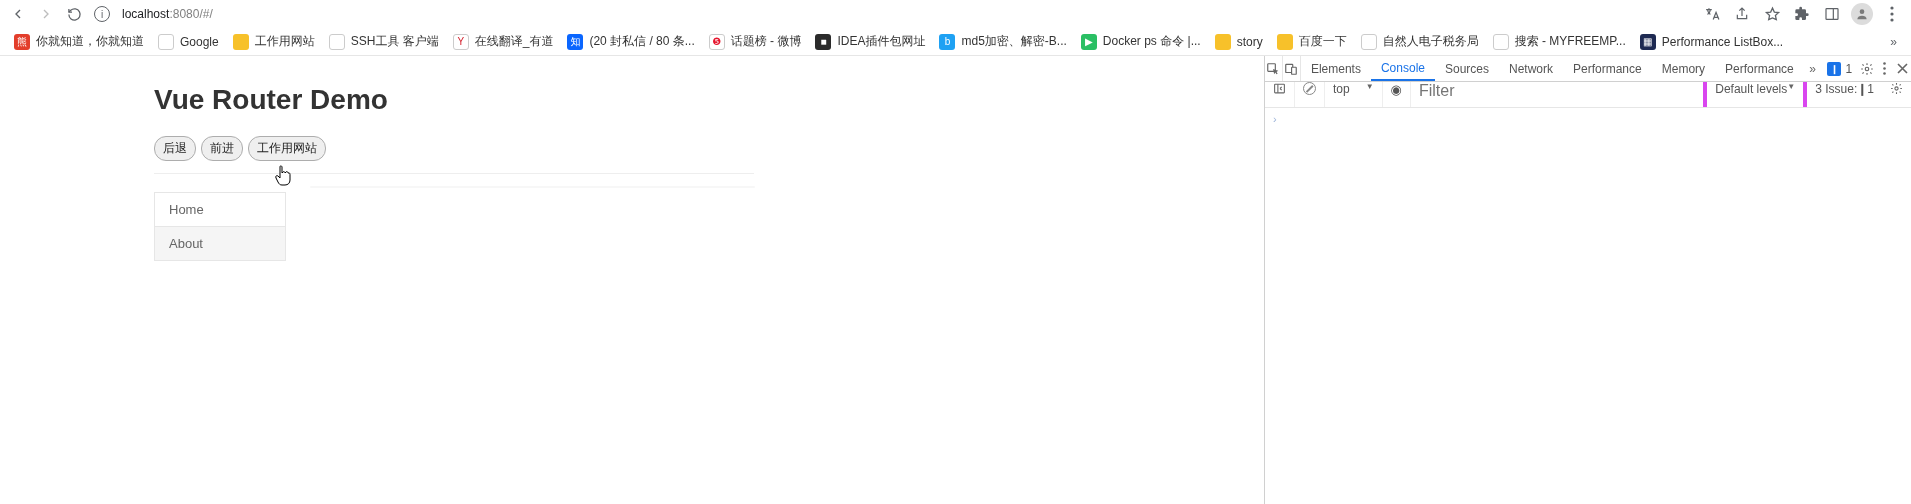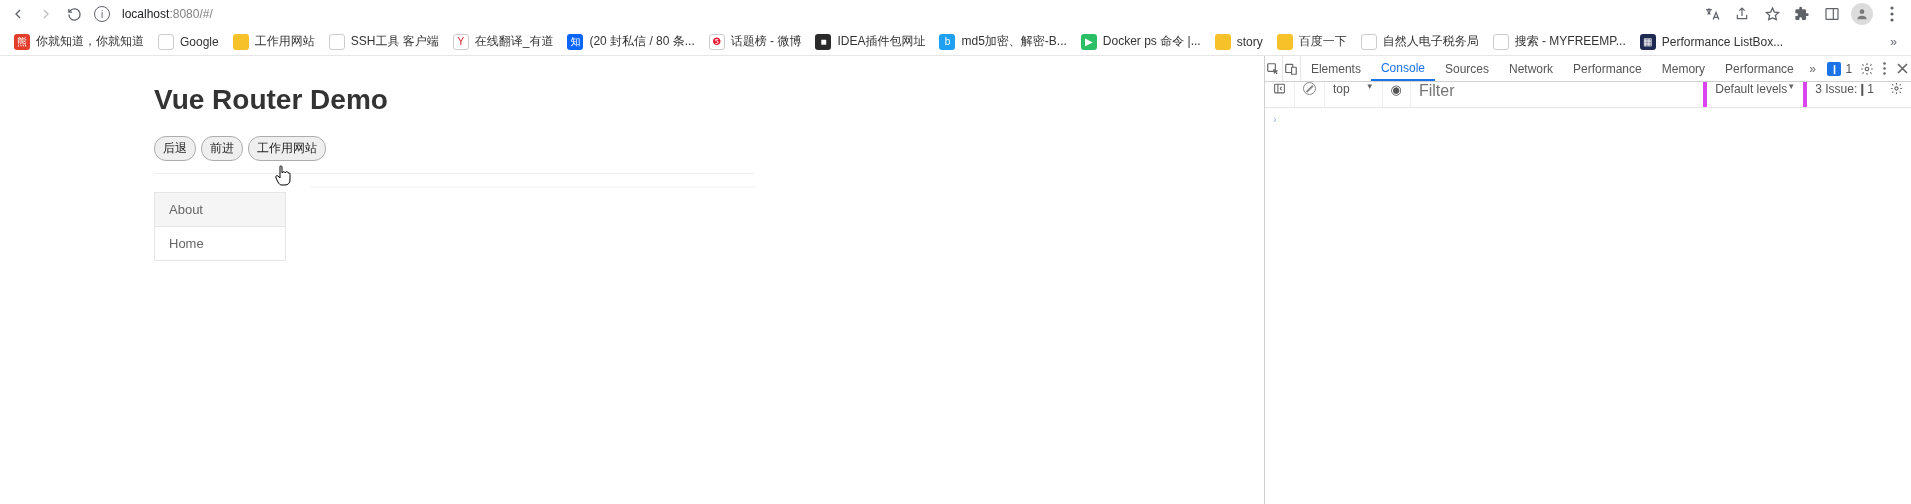--- a/index.html
+++ b/index.html
@@ -226,25 +226,25 @@
 
   <div class="content">
     <h1 class="page-title">Vue Router Demo</h1>
     <div class="btn-row">
       <button>后退</button>
       <button>前进</button>
       <button>工作用网站</button>
     </div>
     <div class="rule"></div>
     <div class="card-list">
+      <div class="card-item">
+        <span>Home</span>
+      </div>
       <div class="card-item hover">
         <span>About</span>
-      </div>
-      <div class="card-item">
-        <span>Home</span>
       </div>
     </div>
     <div class="faint-line"></div>
     <div class="cursor-hand">
       <svg width="18" height="22" viewBox="0 0 18 22">
           <path d="M7 2c1 0 1 1 1 1v6l1-1c1-1 2 0 2 1l1-1c1-1 2 0 2 1l1 0c1 0 1 1 1 2v5c0 3-2 5-5 5H8c-2 0-3-1-4-3l-2-4c-1-2 1-3 2-2l2 2V3c0-1 0-1 1-1z" fill="#fff" stroke="#000" stroke-width="1"></path>
         </svg>
     </div>
   </div>
 

